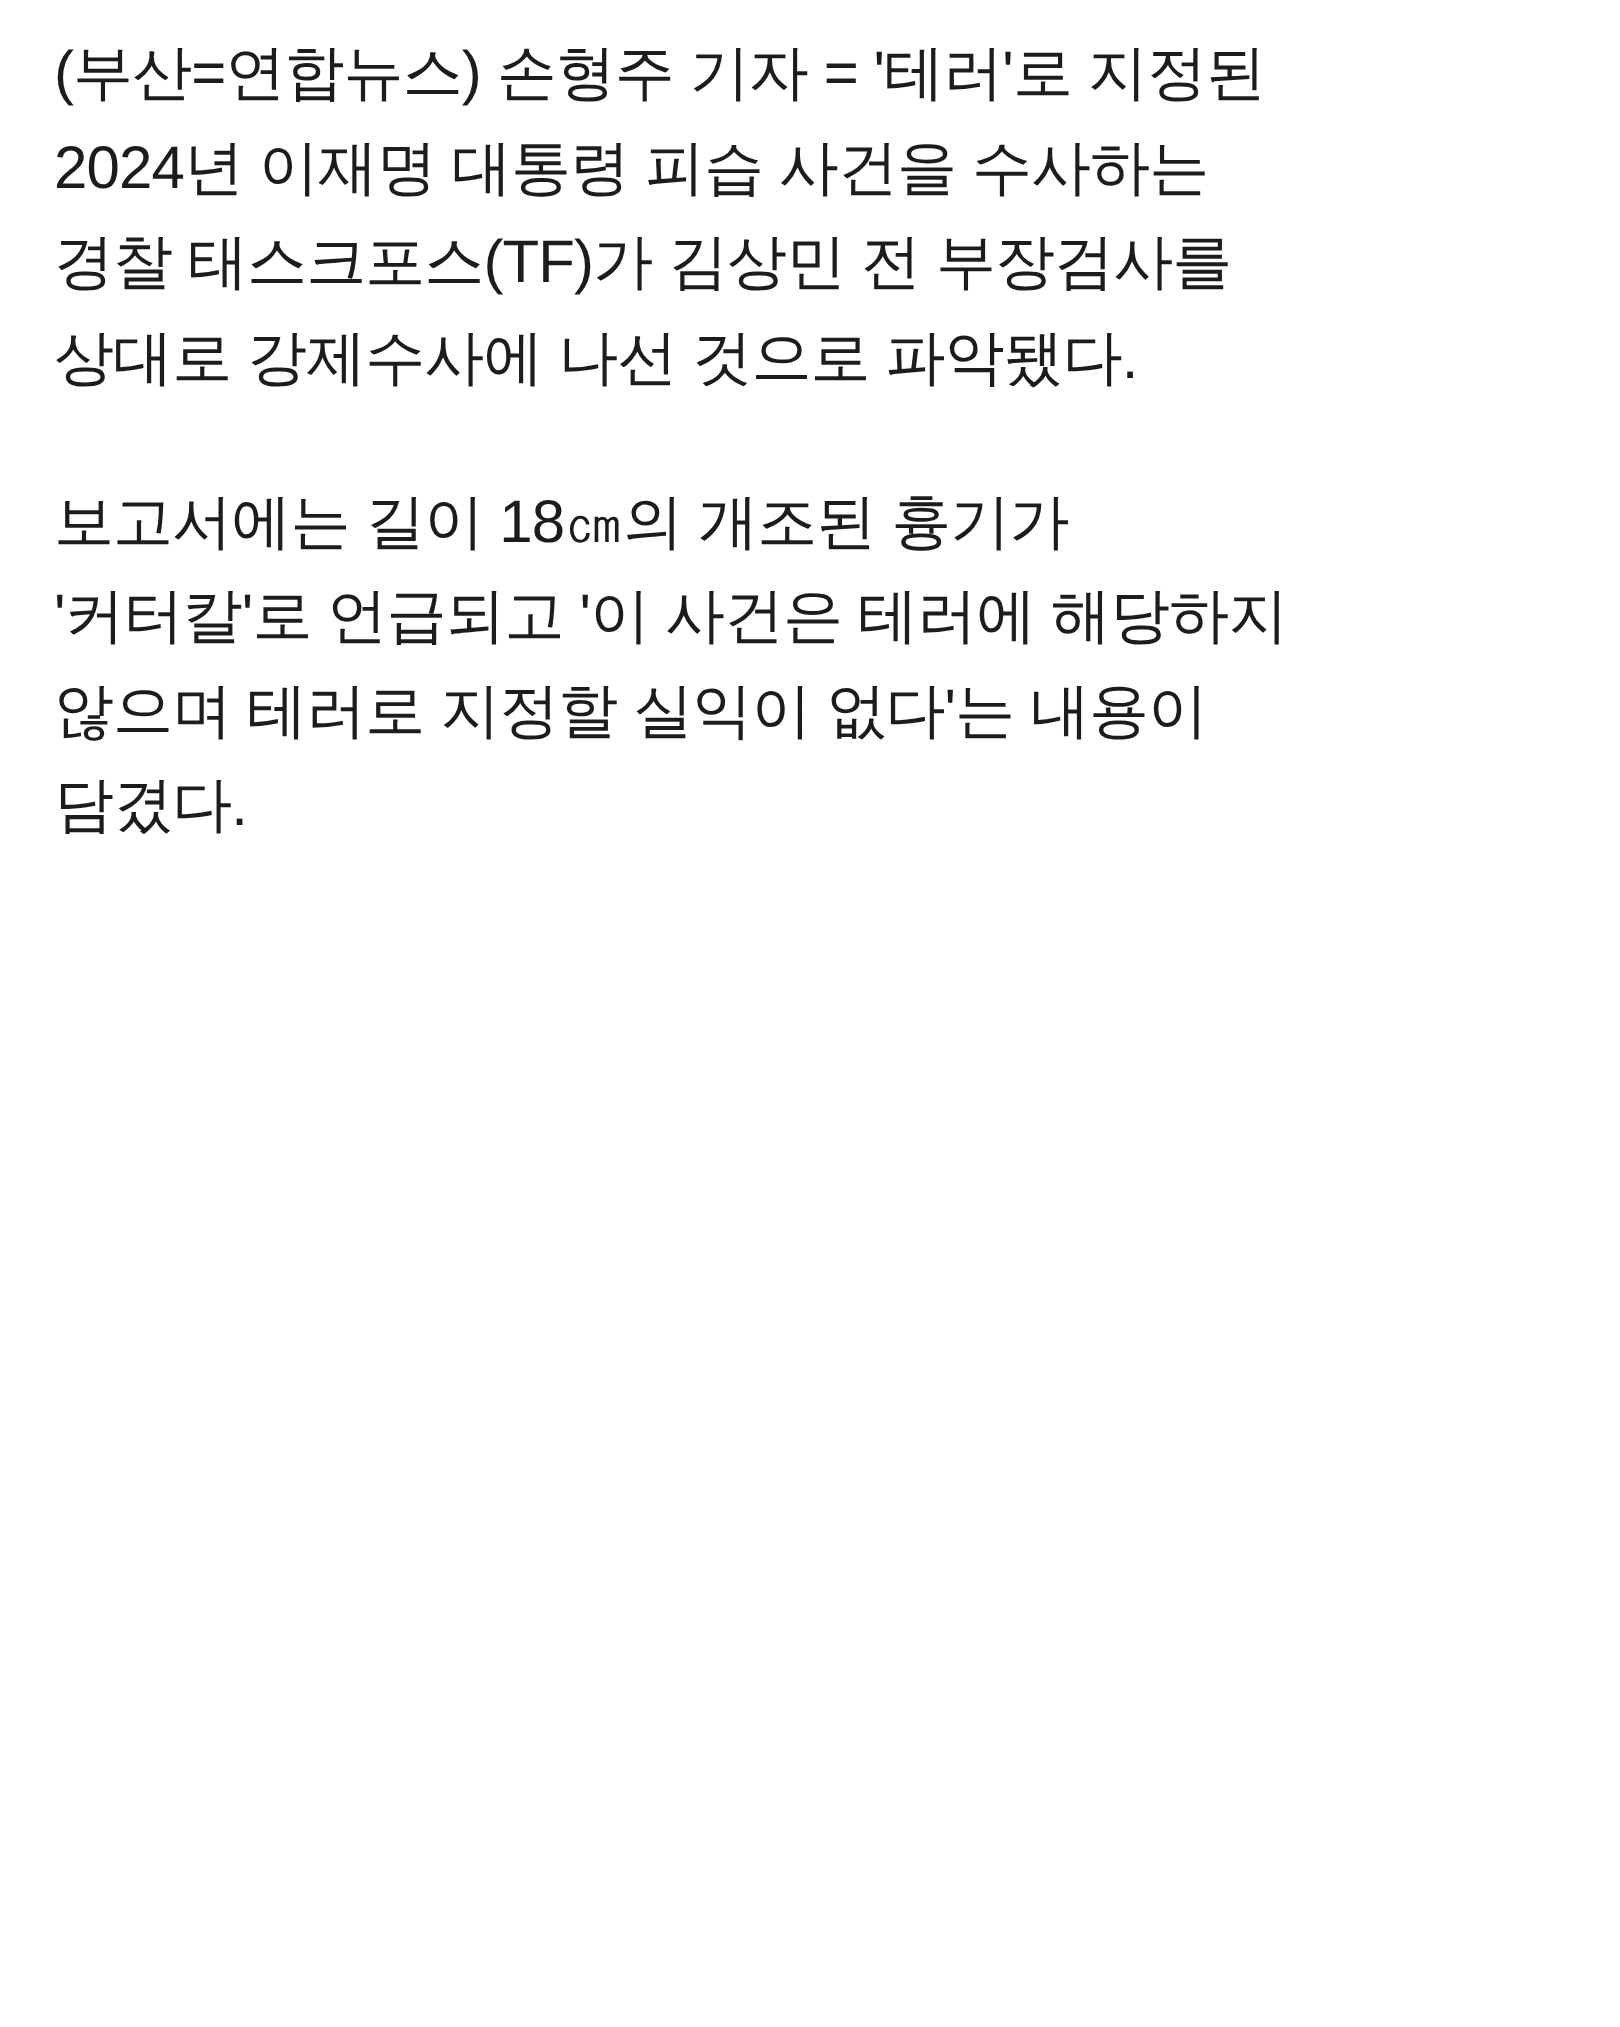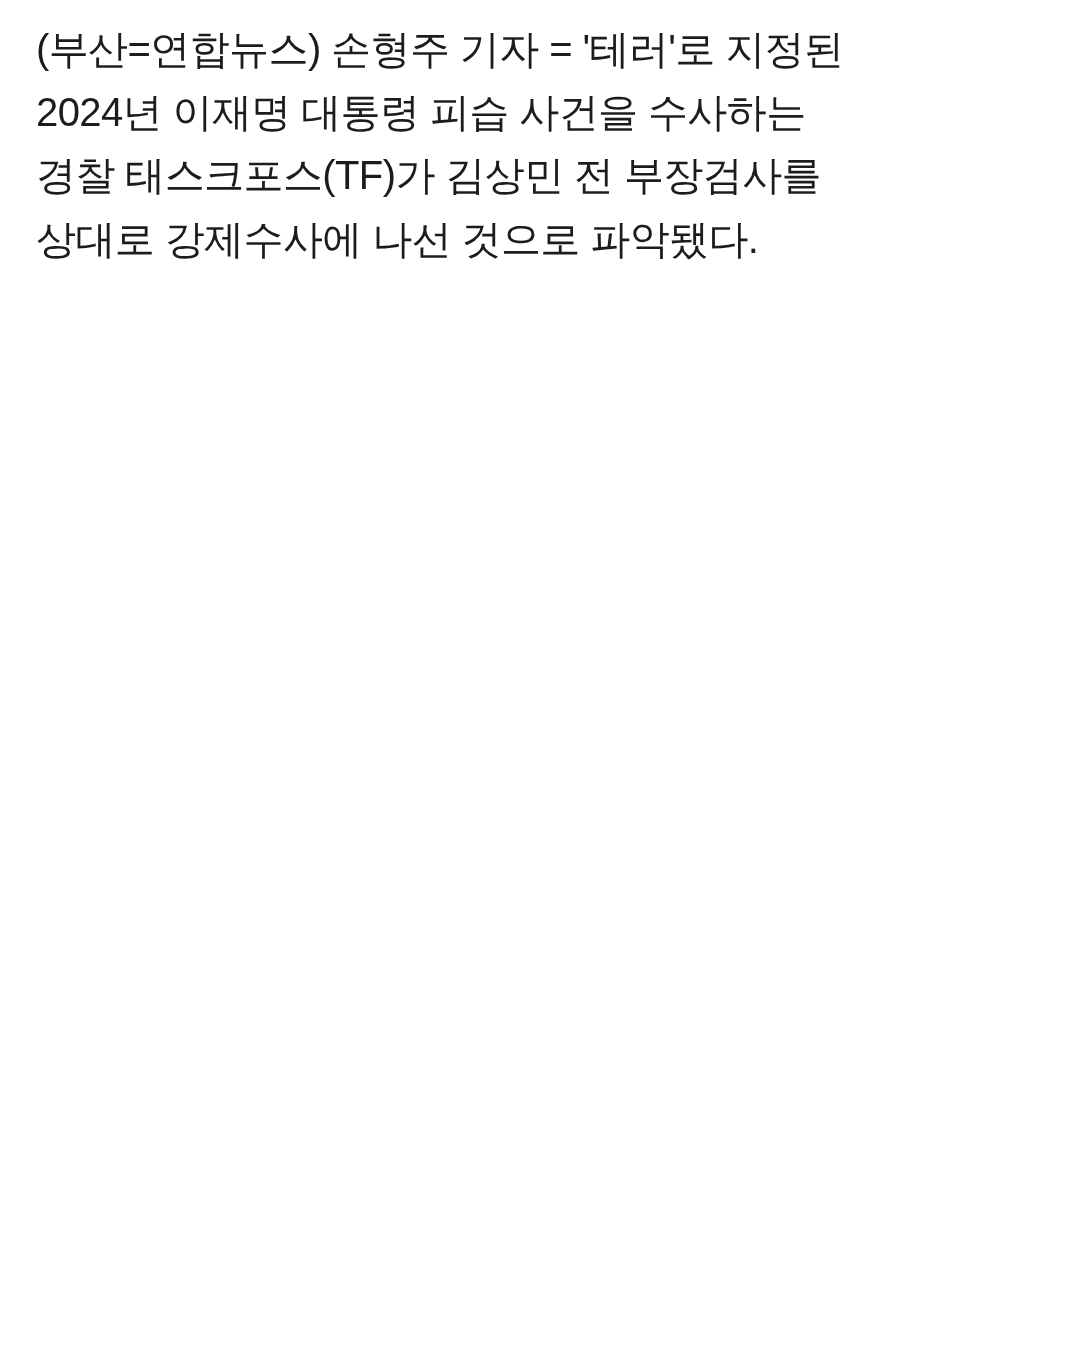--- a/index.html
+++ b/index.html
@@ -31,13 +31,14 @@
   }
   .paragraph:last-child {
     margin-bottom: 0;
   }
 </style>
 </head>
 <body>
 
 <main class="article-body">
   <p class="paragraph">(부산=연합뉴스) 손형주 기자 = '테러'로 지정된 2024년 이재명 대통령 피습 사건을 수사하는 경찰 태스크포스(TF)가 김상민 전 부장검사를 상대로 강제수사에 나선 것으로 파악됐다.</p>
+  <p class="paragraph">보고서에는 길이 18㎝의 개조된 흉기가 '커터칼'로 언급되고 '이 사건은 테러에 해당하지 않으며 테러로 지정할 실익이 없다'는 내용이 담겼다.</p>
 </main>
 
 </body></html>

